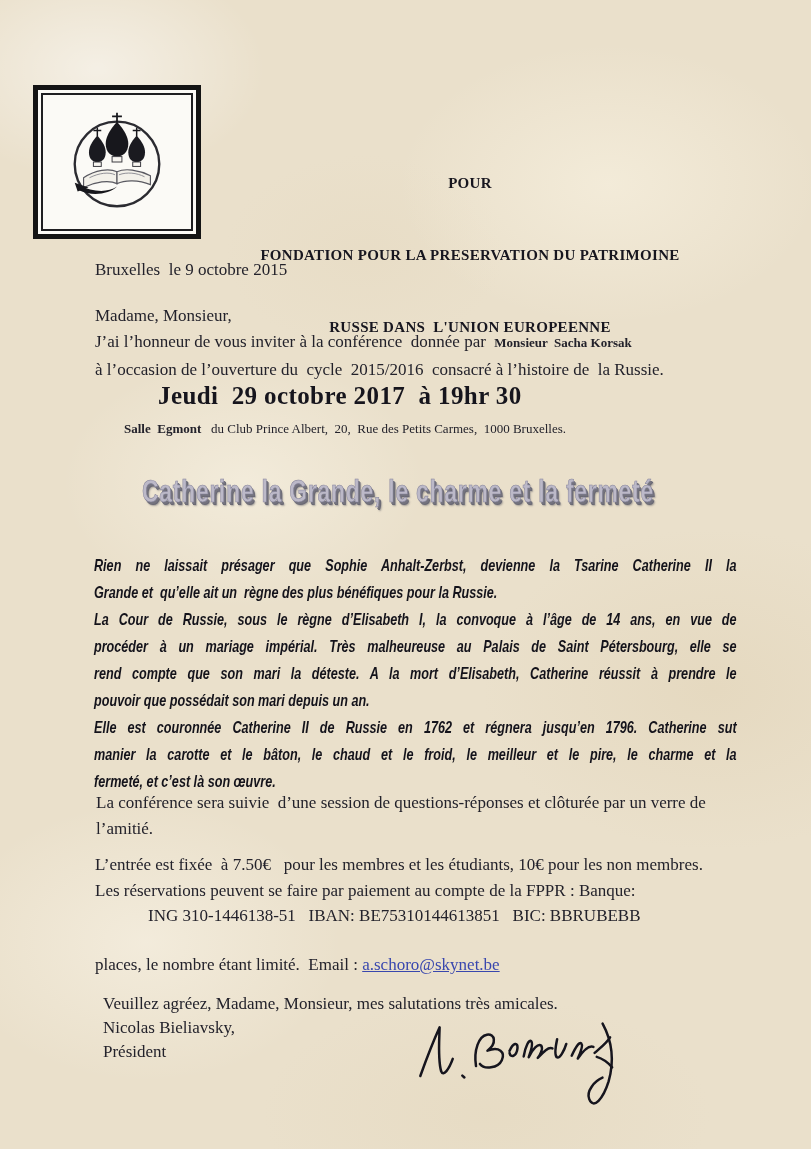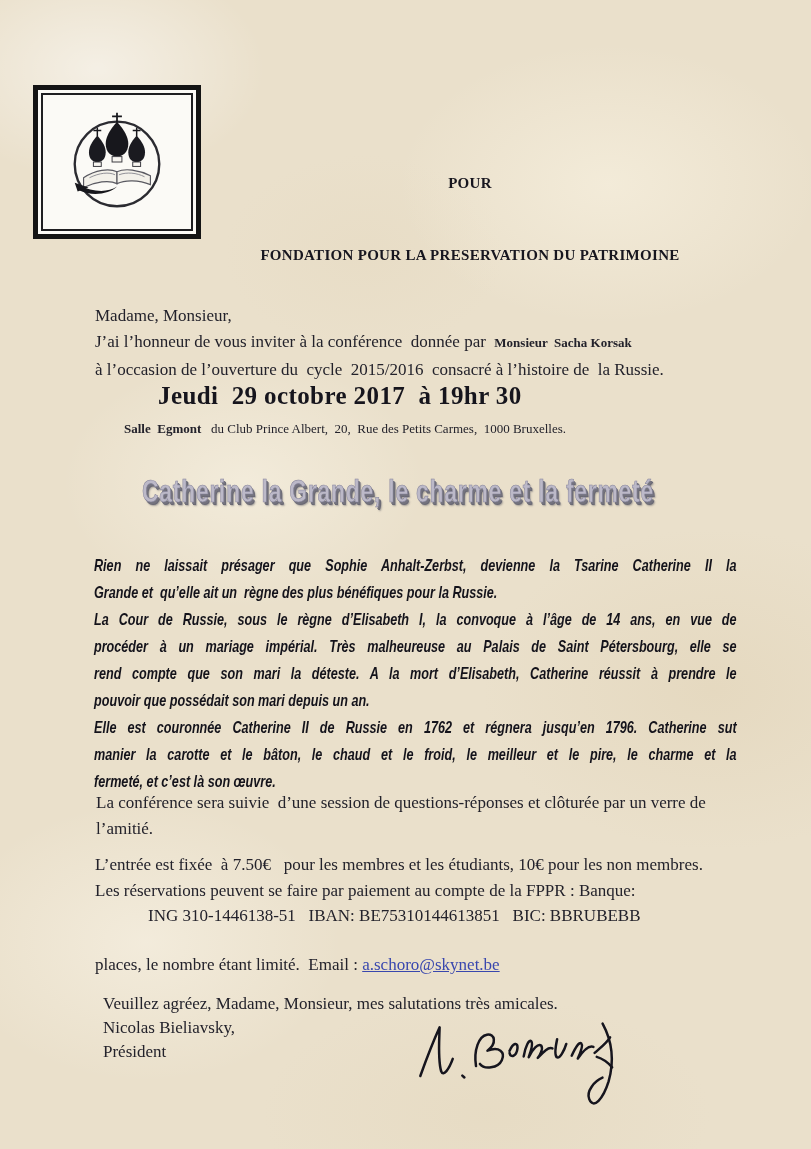--- a/index.html
+++ b/index.html
@@ -77,22 +77,24 @@
 
         <path d="M22 84 C34 90 50 92 60 85 C52 93 34 95 22 89 Z" fill="#17171c"></path>
         <path d="M17 81 L31 86 L20 90 Z" fill="#17171c"></path>
       </svg>
     </div>
   </div>
 
   <div class="org">
     <div>POUR</div>
     <div>FONDATION POUR LA PRESERVATION DU PATRIMOINE</div>
+    <div>RUSSE DANS  L'UNION EUROPEENNE</div>
   </div>
 
+  <div class="tline" style="left:95px; top:260px;">Bruxelles  le 9 octobre 2015</div>
   <div class="tline" style="left:95px; top:306px;">Madame, Monsieur,</div>
 
   <div class="tline" style="left:95px; top:332px;"><span>J’ai l’honneur de vous inviter à la conférence  donnée par  </span><span class="b" style="font-size:13px;">Monsieur  Sacha Korsak</span></div>
   <div class="tline" style="left:95px; top:360px;">à l’occasion de l’ouverture du  cycle  2015/2016  consacré à l’histoire de  la Russie.</div>
 
   <div class="event-line">Jeudi  29 octobre 2017  à 19hr 30</div>
   <div class="venue-line"><span class="b">Salle  Egmont</span><span>   du Club Prince Albert,  20,  Rue des Petits Carmes,  1000 Bruxelles.</span></div>
 
   <div class="headline">Catherine la Grande, le charme et la fermeté</div>
 

